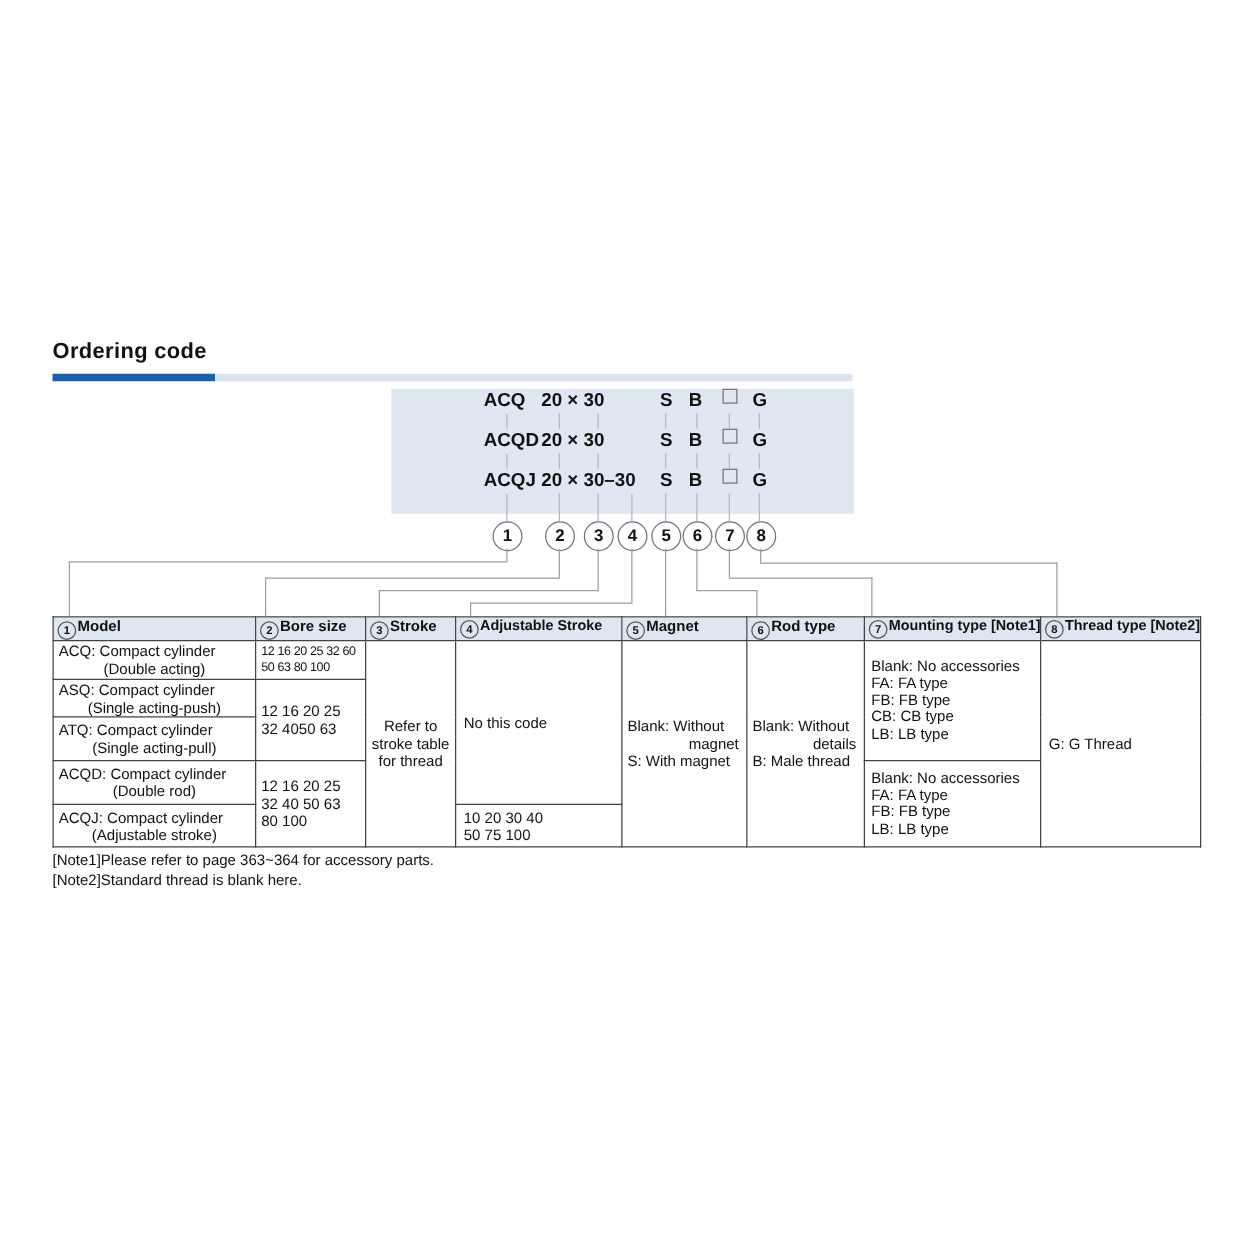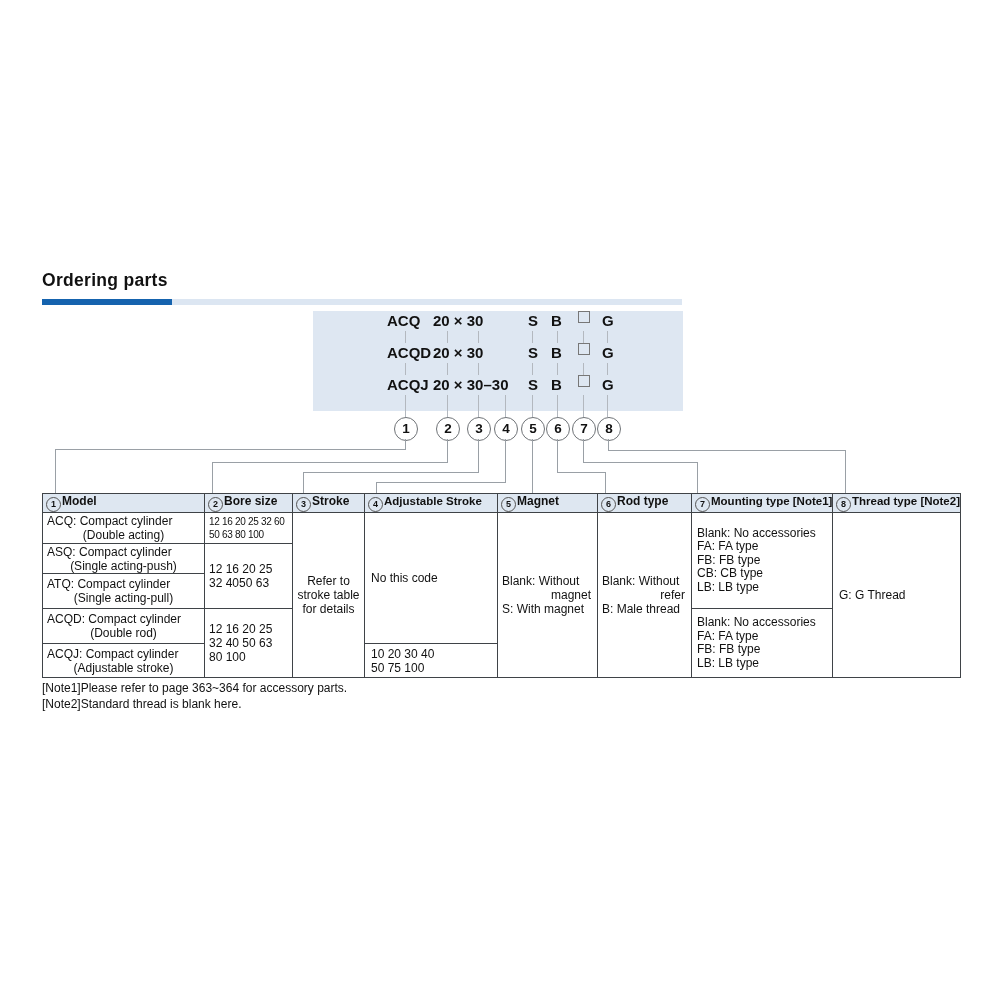--- a/index.html
+++ b/index.html
@@ -36,21 +36,21 @@
   .small-nums{font-size:10px;letter-spacing:-.3px;line-height:13px;}
   .mount-line{line-height:13.5px;white-space:nowrap;padding-left:5px;}
   
   .note{position:absolute;left:42px;font-size:12px;white-space:nowrap;text-align:center;}
 </style>
 </head>
 <body>
 
 <div id="page">
 
-  <div id="title">Ordering parts</div>
+  <div id="title">Ordering code</div>
   <div id="rule-dark"></div>
   <div id="rule-light"></div>
 
   <div class="band" style="top:311px">
     <span class="pos-model">ACQ</span>
     <span class="pos-size">20 × 30</span>
     <span class="pos-s">S</span>
     <span class="pos-b">B</span>
     <span class="blankbox"></span>
     <span class="pos-g">G</span>
@@ -169,33 +169,33 @@
         <div class="cell-line pl4">ACQ: Compact cylinder</div>
         <div class="cell-line ctr">(Double acting)</div>
       </td>
       <td>
         <div class="cell-line small-nums pl4">12 16 20 25 32 60</div>
         <div class="cell-line small-nums pl4">50 63 80 100</div>
       </td>
       <td rowspan="5" class="ctr">
         <div class="cell-line">Refer to</div>
         <div class="cell-line">stroke table</div>
-        <div class="cell-line">for details</div>
+        <div class="cell-line">for thread</div>
       </td>
       <td rowspan="4">
         <div class="cell-line pl6">No this code</div>
       </td>
       <td rowspan="5">
         <div class="cell-line pl4">Blank: Without</div>
         <div class="cell-line rt">magnet</div>
         <div class="cell-line pl4">S: With magnet</div>
       </td>
       <td rowspan="5">
         <div class="cell-line pl4">Blank: Without</div>
-        <div class="cell-line rt">refer</div>
+        <div class="cell-line rt">details</div>
         <div class="cell-line pl4">B: Male thread</div>
       </td>
       <td rowspan="3">
         <div class="mount-line">Blank: No accessories</div>
         <div class="mount-line">FA: FA type</div>
         <div class="mount-line">FB: FB type</div>
         <div class="mount-line">CB: CB type</div>
         <div class="mount-line">LB: LB type</div>
       </td>
       <td rowspan="5">

